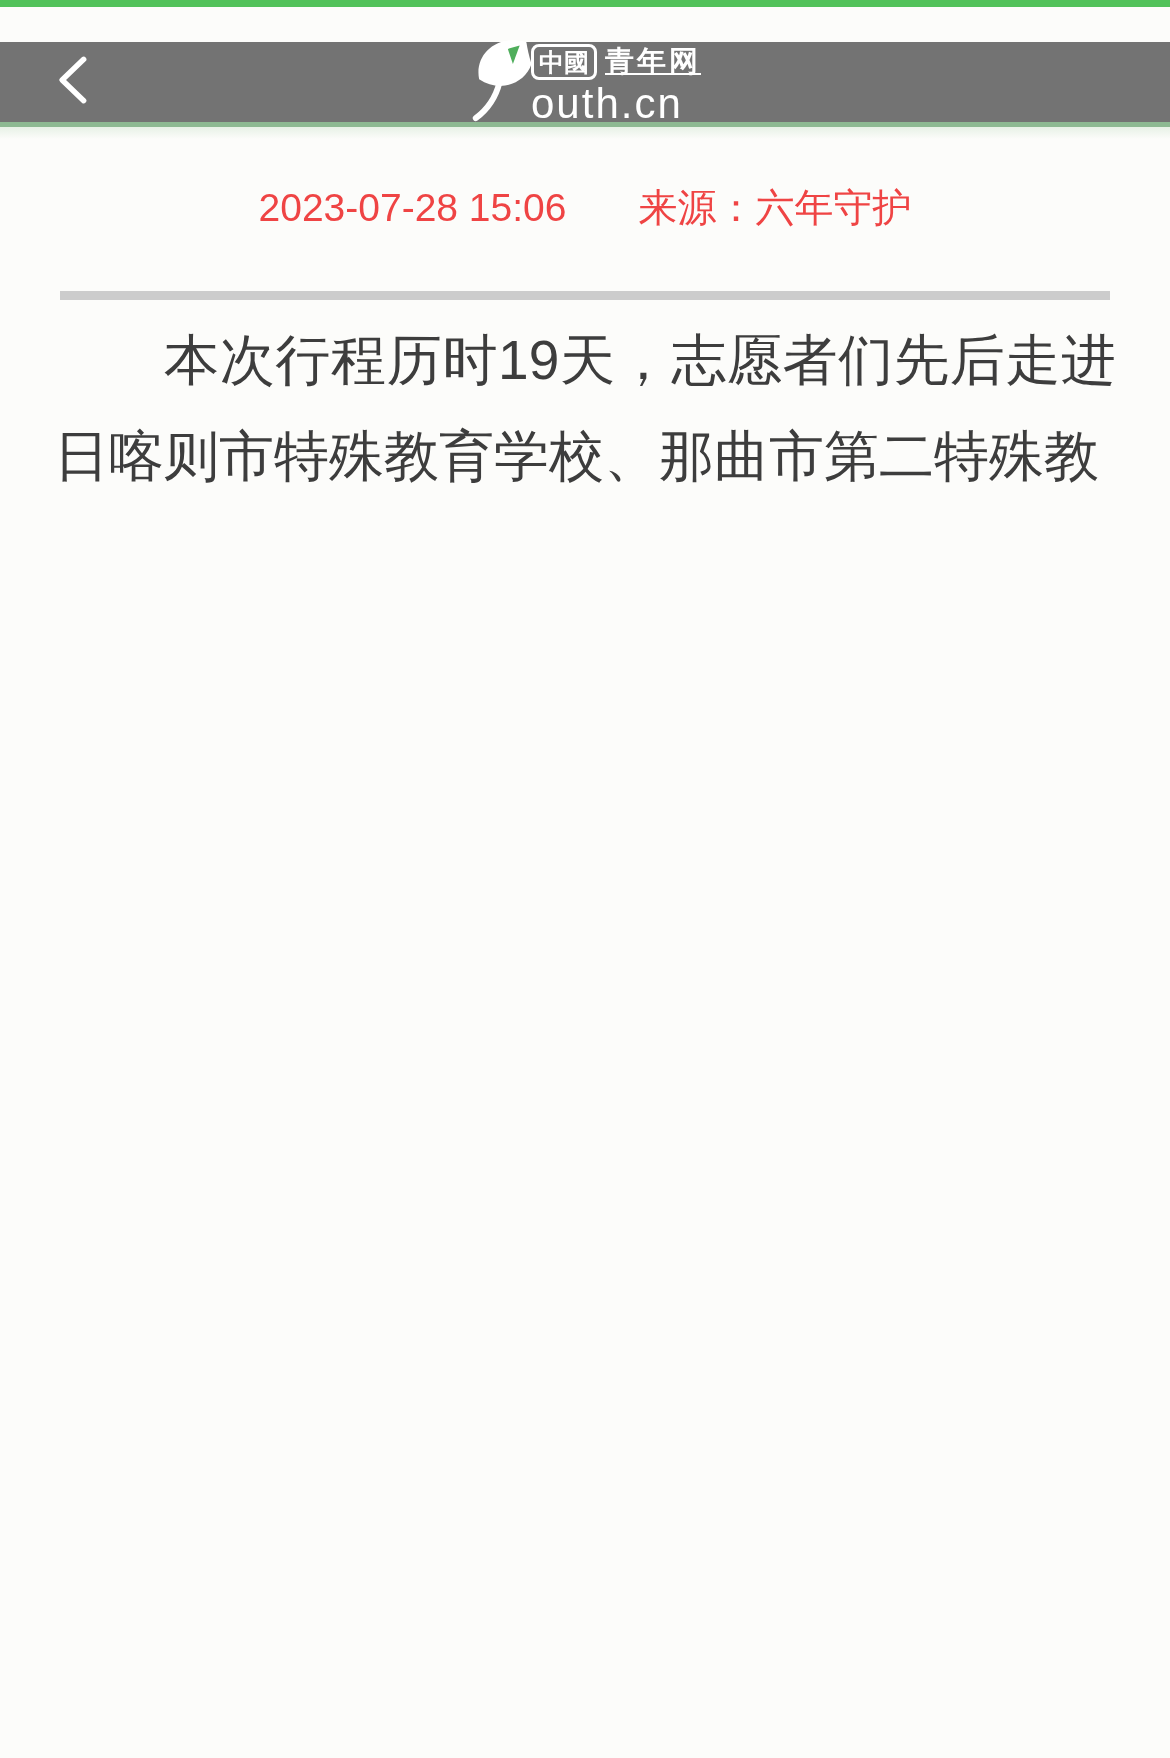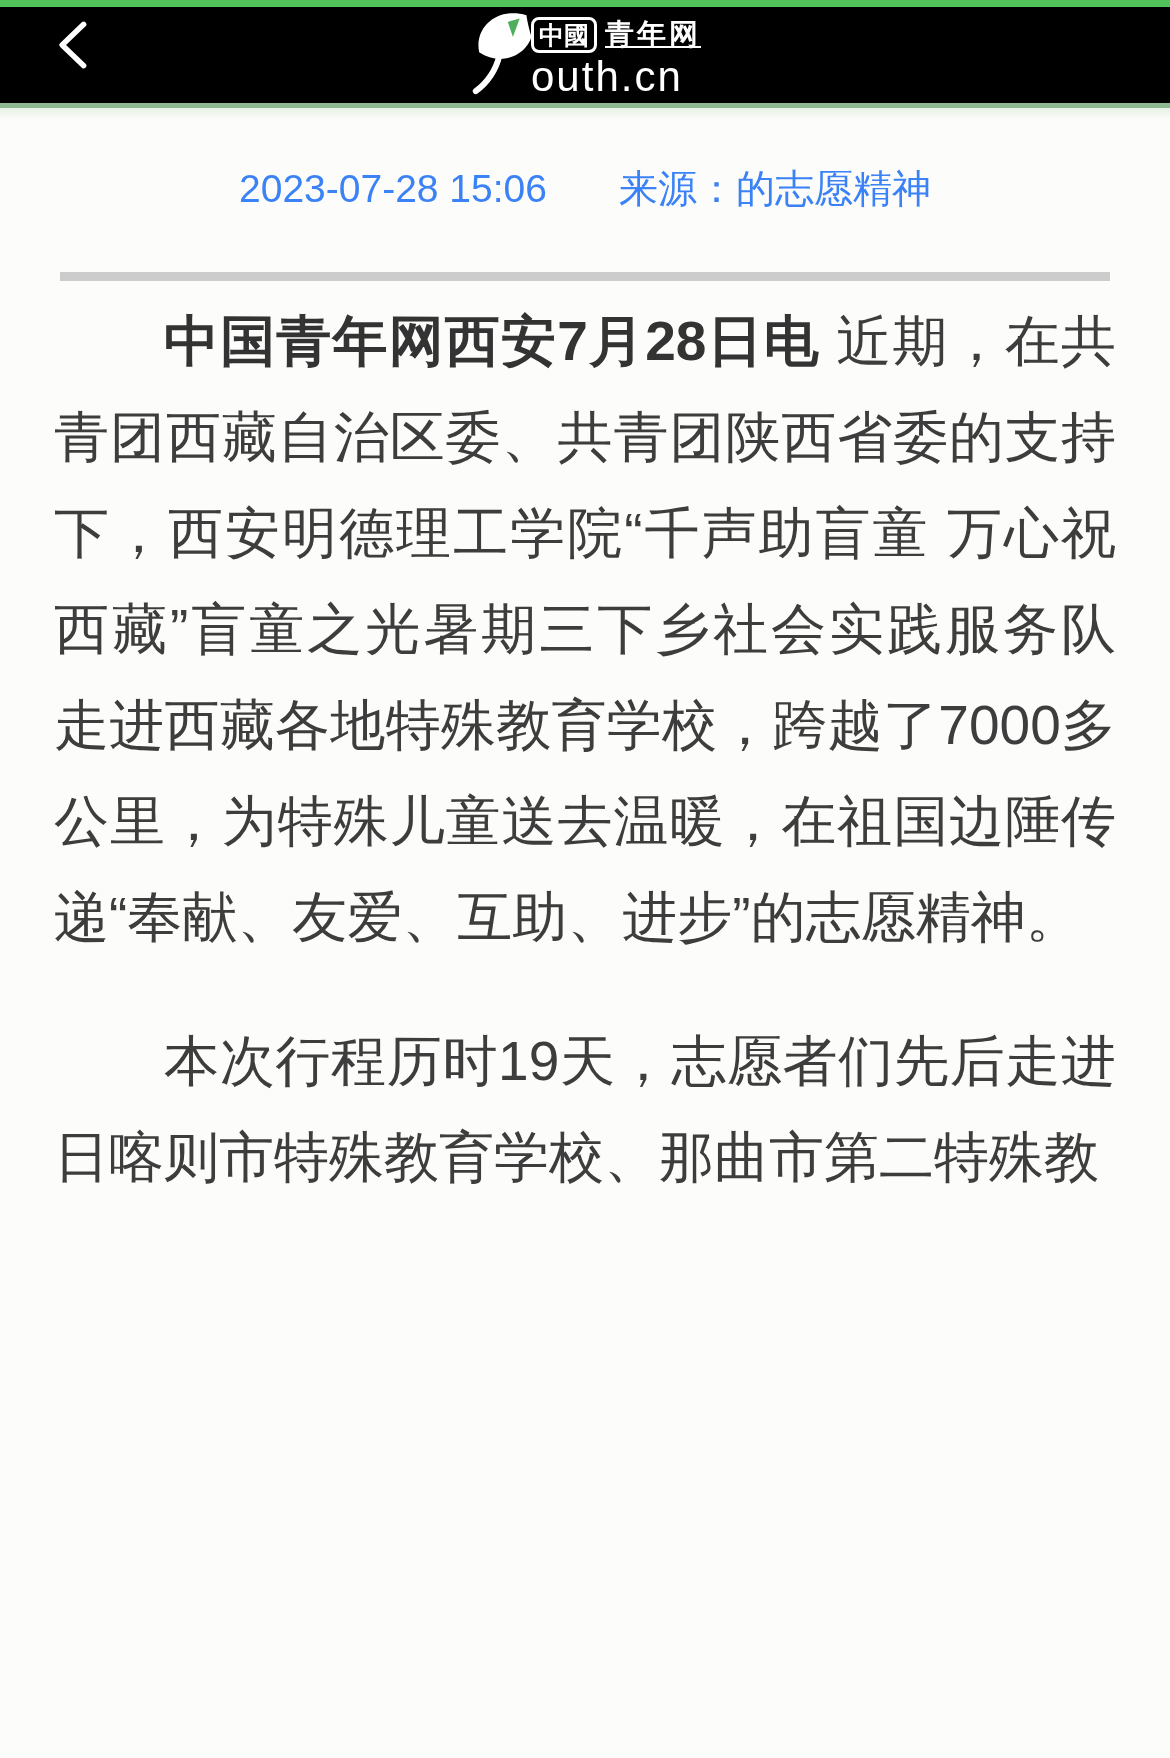--- a/index.html
+++ b/index.html
@@ -9,23 +9,24 @@
     overflow: hidden;
     background: #fcfcfa;
     font-family: "Liberation Sans", sans-serif;
     color: #3d3d3d;
   }
 
   
   .header { position: relative; }
   .header-topstrip { height: 7px; background: #52c25a; }
   .header-bar {
-    height: 96px; background: #000000;
+    height: 80px; background: #737373;
     display: flex; align-items: center; justify-content: center;
     position: relative;
+    margin-top: 35px;
   }
   .header-bottomstrip { height: 5px; background: #8db992; }
   .header-fade { height: 12px; background: linear-gradient(#e7f1e6, #fcfcfa); }
 
   .back-button {
     position: absolute; left: 44px; top: 10px;
     width: 56px; height: 60px;
     display: flex; align-items: center; justify-content: center;
     cursor: pointer;
   }
@@ -55,21 +56,21 @@
   .article-title {
     margin: 22px 8px 0;
     font-size: 64px; line-height: 88px; font-weight: bold;
     color: #3a3a3a; text-align: center; letter-spacing: 1px;
   }
 
   .article-meta {
     margin-top: 42px;
     display: flex; justify-content: center; align-items: baseline;
     gap: 72px;
-    font-size: 39px; color: #3b82f6;
+    font-size: 39px; color: #ef4444;
   }
 
   .divider {
     margin: 56px 6px 0;
     height: 9px; background: #cccccc;
   }
 
   .article-body {
     margin-top: 12px;
     font-size: 55px; line-height: 96px; color: #3d3d3d;
@@ -116,27 +117,24 @@
   </div>
   <div class="header-bottomstrip"></div>
   <div class="header-fade"></div>
 </div>
 
 <div class="article">
 
 
   <div class="article-meta">
     <span>2023-07-28 15:06</span>
-    <span>来源：的志愿精神</span>
+    <span>来源：六年守护</span>
   </div>
 
   <div class="divider"></div>
 
   <div class="article-body">
-    <p>
-      <strong>中国青年网西安7月28日电</strong><span> 近期，在共青团西藏自治区委、共青团陕西省委的支持下，西安明德理工学院“千声助盲童 万心祝西藏”盲童之光暑期三下乡社会实践服务队走进西藏各地特殊教育学校，跨越了7000多公里，为特殊儿童送去温暖，在祖国边陲传递“奉献、友爱、互助、进步”的志愿精神。</span>
-    </p>
     <p>
       <strong></strong><span>本次行程历时19天，志愿者们先后走进日喀则市特殊教育学校、那曲市第二特殊教</span>
     </p>
   </div>
 
 </div>
 
 </body></html>

